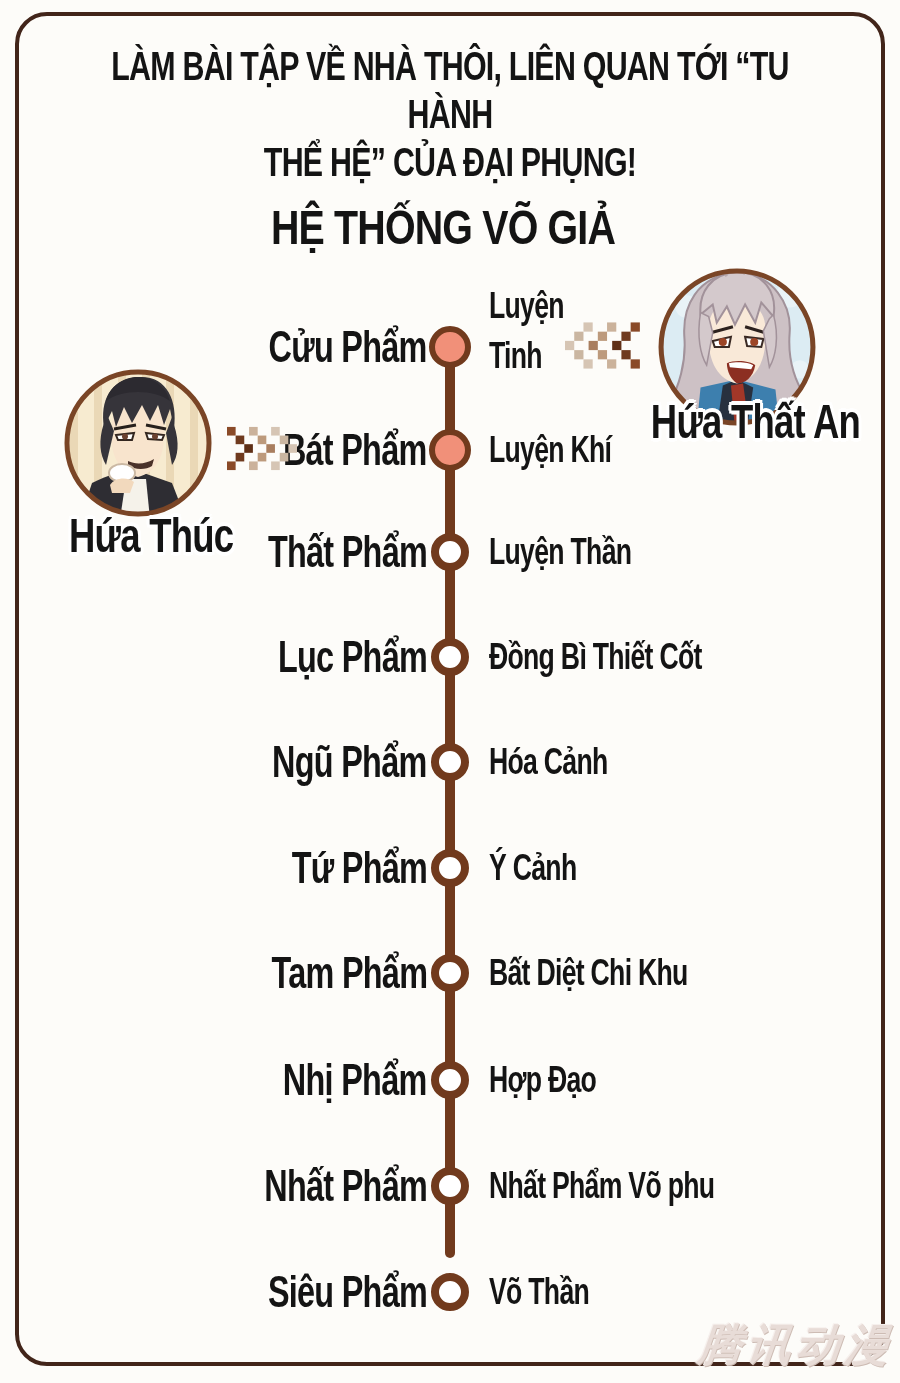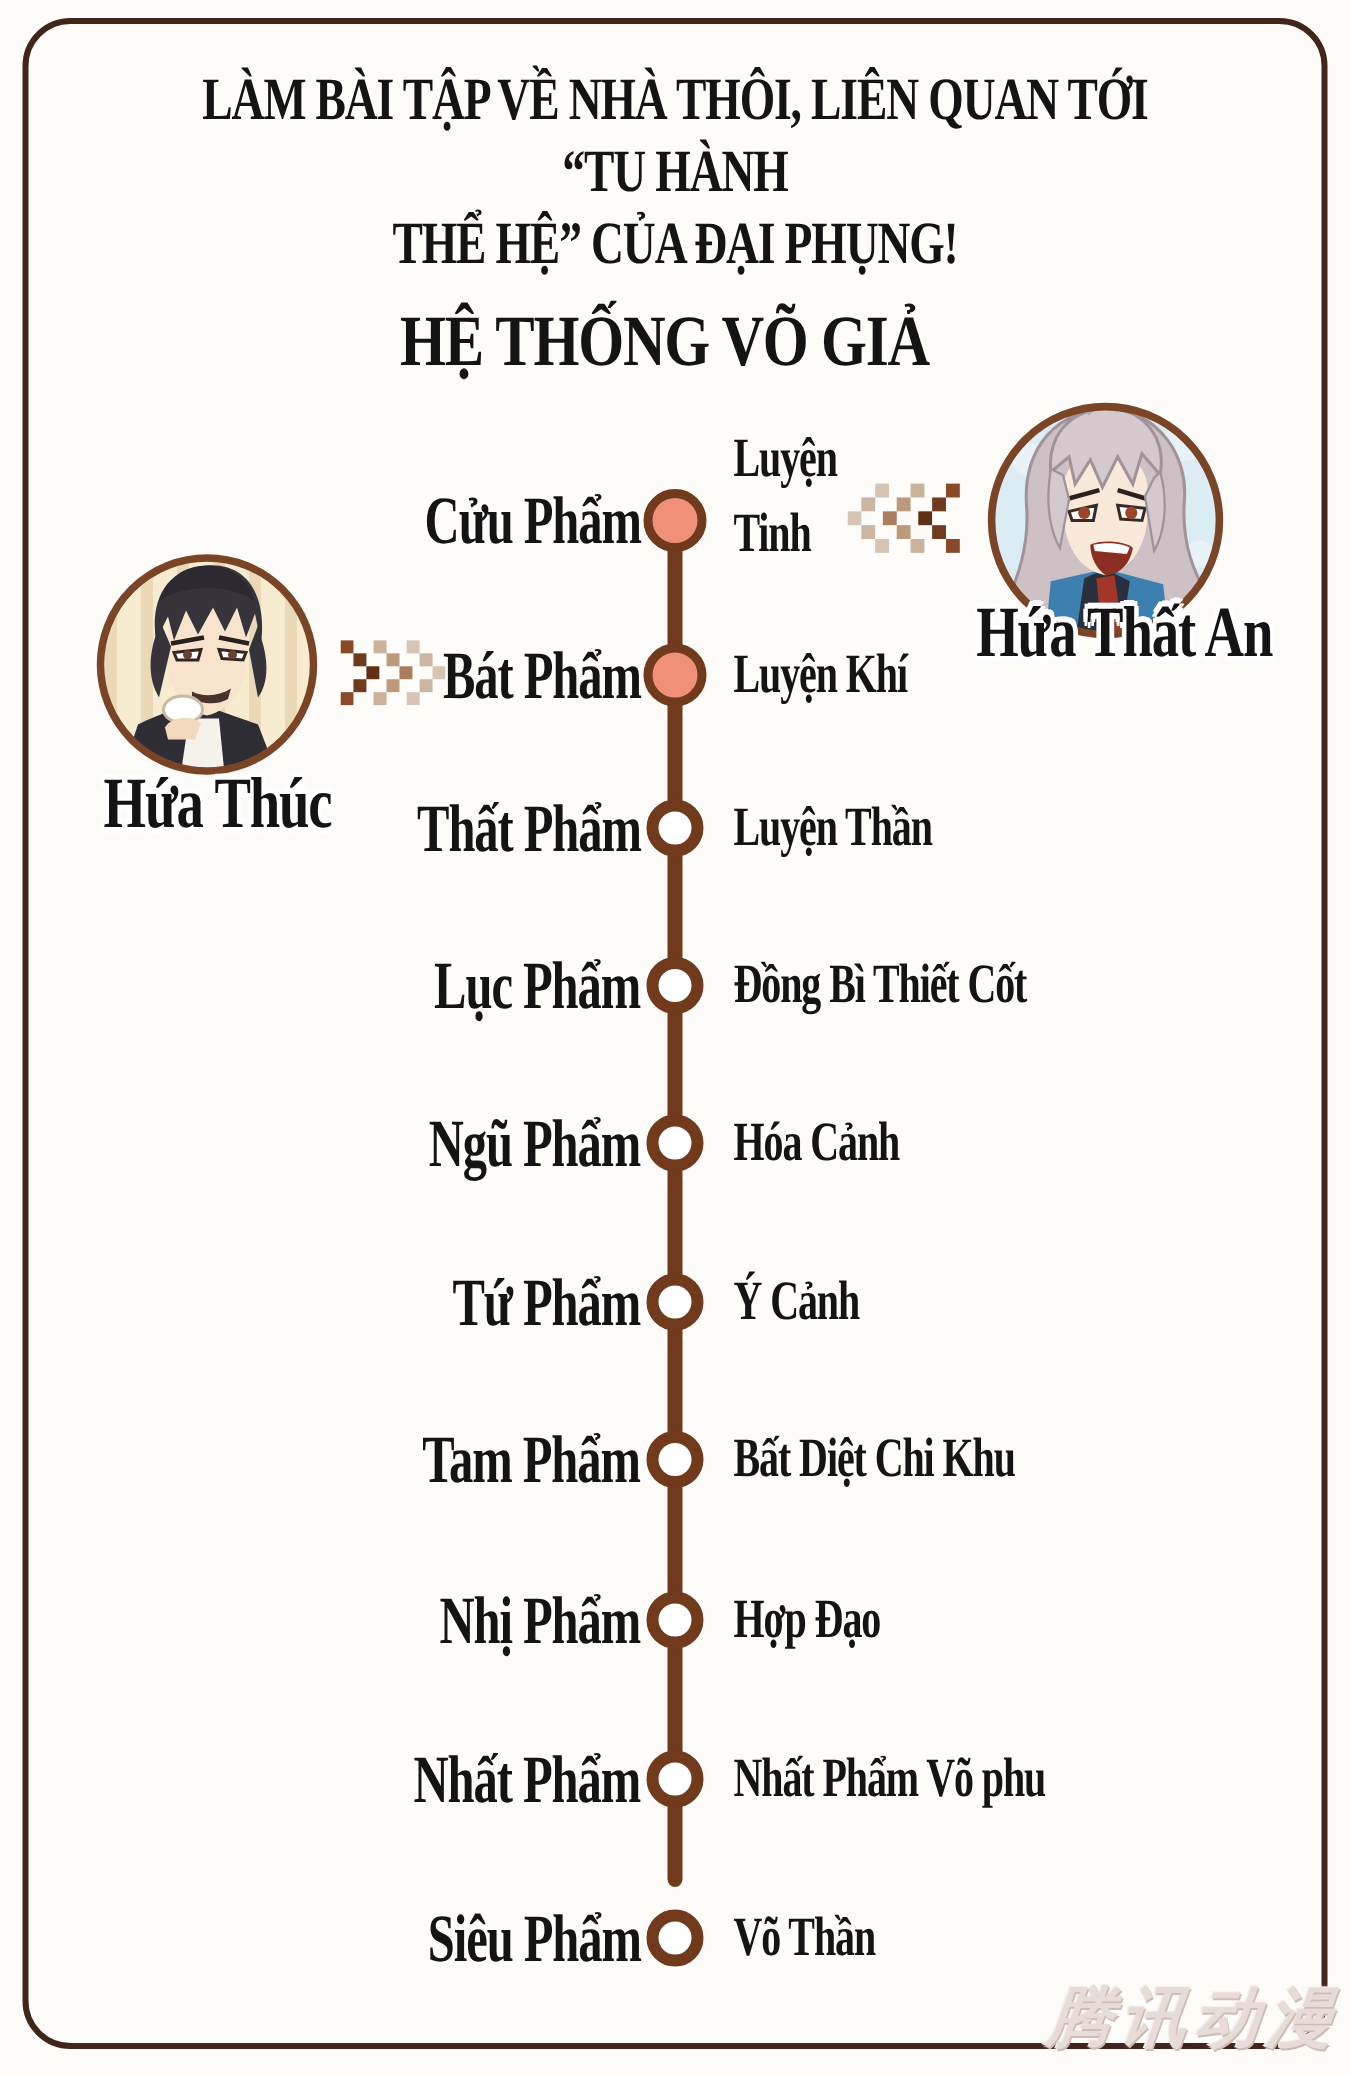--- a/index.html
+++ b/index.html
@@ -1,19 +1,19 @@
 <!DOCTYPE html>
 <html><head>
 <meta charset="utf-8">
 <style>
   html,body { margin:0; padding:0; background:#ffffff; }
   .page {
     position:relative; width:900px; height:1383px;
     background:#fdfcf9; overflow:hidden;
-    font-family:Liberation Serif, serif;
+    font-family:Liberation Sans, sans-serif;
     color:#141414;
   }
   .frame {
     position:absolute; left:15px; top:12px; right:15px; bottom:17px;
     border:4px solid #42251a; border-radius:32px;
   }
   .header {
     position:absolute; top:42px; left:0; width:100%;
     text-align:center; font-weight:bold; font-size:40px; line-height:48px;
     white-space:pre-line; transform:scaleX(0.76); transform-origin:center top;

